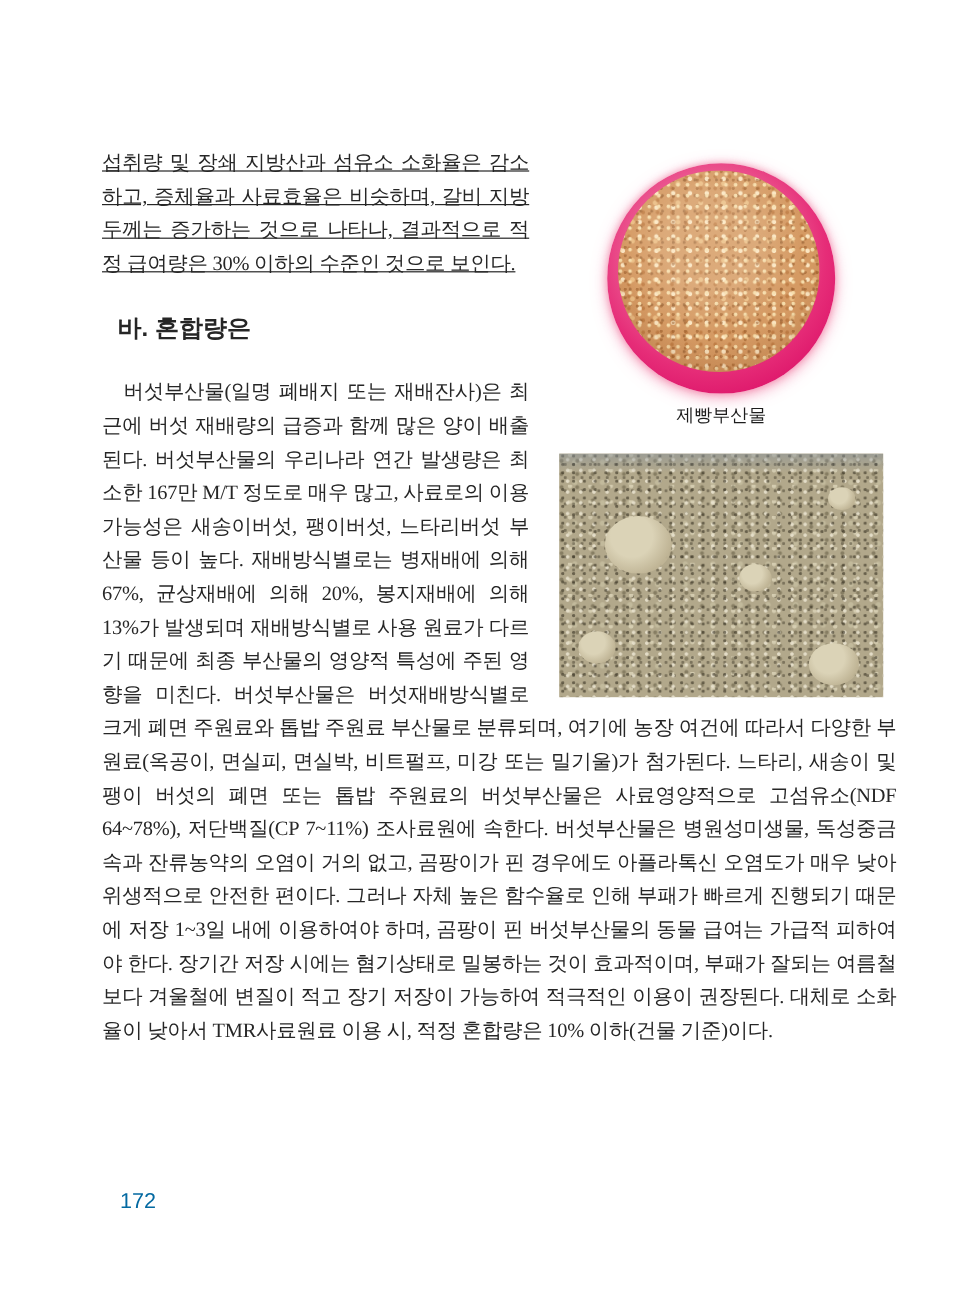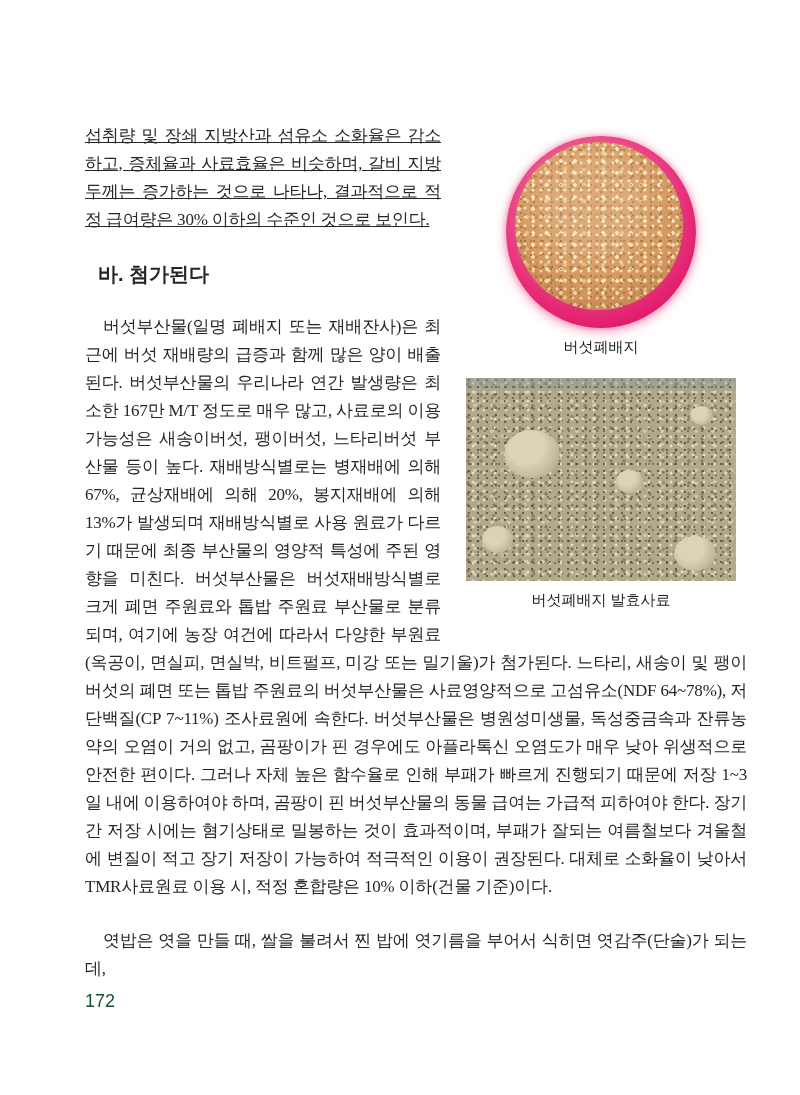--- a/index.html
+++ b/index.html
@@ -121,60 +121,58 @@
       #dbd3b7 0 38%, #c0b596 72%, rgba(192, 181, 150, 0) 100%);
   }
   .lump.l1 { left: 38px;  top: 52px;  width: 56px; height: 48px; }
   .lump.l2 { left: 150px; top: 92px;  width: 27px; height: 23px; }
   .lump.l3 { left: 16px;  top: 148px; width: 31px; height: 27px; }
   .lump.l4 { left: 208px; top: 158px; width: 42px; height: 35px; }
   .lump.l5 { left: 224px; top: 28px;  width: 23px; height: 19px; }
 
   .page-number {
     position: absolute;
-    left: 85px;
+    left: 100px;
     top: 991px;
     font-family: "Liberation Sans", "DejaVu Sans", sans-serif;
     font-size: 18px;
-    color: #14532d;
+    color: #0369a1;
     text-align: center;
   }
 </style>
 </head>
 <body>
 
 <div class="page">
   <div class="content">
 
     <aside class="figures-float">
       <figure>
         <div class="bowl">
           <div class="bowl-inner"></div>
           <div class="bowl-shade"></div>
         </div>
-        <figcaption>버섯폐배지</figcaption>
+        <figcaption>제빵부산물</figcaption>
       </figure>
 
       <figure>
         <div class="substrate">
           <div class="substrate-sky"></div>
           <div class="lump l1"></div>
           <div class="lump l2"></div>
           <div class="lump l3"></div>
           <div class="lump l4"></div>
           <div class="lump l5"></div>
         </div>
-        <figcaption>버섯폐배지 발효사료</figcaption>
       </figure>
     </aside>
 
     <p class="para no-indent">섭취량 및 장쇄 지방산과 섬유소 소화율은 감소하고, 증체율과 사료효율은 비슷하며, 갈비 지방 두께는 증가하는 것으로 나타나, 결과적으로 적정 급여량은 30% 이하의 수준인 것으로 보인다.</p>
 
-    <h3 class="heading sans">바. 첨가된다</h3>
+    <h3 class="heading sans">바. 혼합량은</h3>
 
     <p class="para">버섯부산물(일명 폐배지 또는 재배잔사)은 최근에 버섯 재배량의 급증과 함께 많은 양이 배출된다. 버섯부산물의 우리나라 연간 발생량은 최소한 167만 M/T 정도로 매우 많고, 사료로의 이용가능성은 새송이버섯, 팽이버섯, 느타리버섯 부산물 등이 높다. 재배방식별로는 병재배에 의해 67%, 균상재배에 의해 20%, 봉지재배에 의해 13%가 발생되며 재배방식별로 사용 원료가 다르기 때문에 최종 부산물의 영양적 특성에 주된 영향을 미친다. 버섯부산물은 버섯재배방식별로 크게 폐면 주원료와 톱밥 주원료 부산물로 분류되며, 여기에 농장 여건에 따라서 다양한 부원료(옥공이, 면실피, 면실박, 비트펄프, 미강 또는 밀기울)가 첨가된다. 느타리, 새송이 및 팽이 버섯의 폐면 또는 톱밥 주원료의 버섯부산물은 사료영양적으로 고섬유소(NDF 64~78%), 저단백질(CP 7~11%) 조사료원에 속한다. 버섯부산물은 병원성미생물, 독성중금속과 잔류농약의 오염이 거의 없고, 곰팡이가 핀 경우에도 아플라톡신 오염도가 매우 낮아 위생적으로 안전한 편이다. 그러나 자체 높은 함수율로 인해 부패가 빠르게 진행되기 때문에 저장 1~3일 내에 이용하여야 하며, 곰팡이 핀 버섯부산물의 동물 급여는 가급적 피하여야 한다. 장기간 저장 시에는 혐기상태로 밀봉하는 것이 효과적이며, 부패가 잘되는 여름철보다 겨울철에 변질이 적고 장기 저장이 가능하여 적극적인 이용이 권장된다. 대체로 소화율이 낮아서 TMR사료원료 이용 시, 적정 혼합량은 10% 이하(건물 기준)이다.</p>
 
 
-    <p class="para malt">엿밥은 엿을 만들 때, 쌀을 불려서 찐 밥에 엿기름을 부어서 식히면 엿감주(단술)가 되는데,</p>
   </div>
 
   <div class="page-number">172</div>
 </div>
 
 </body></html>

